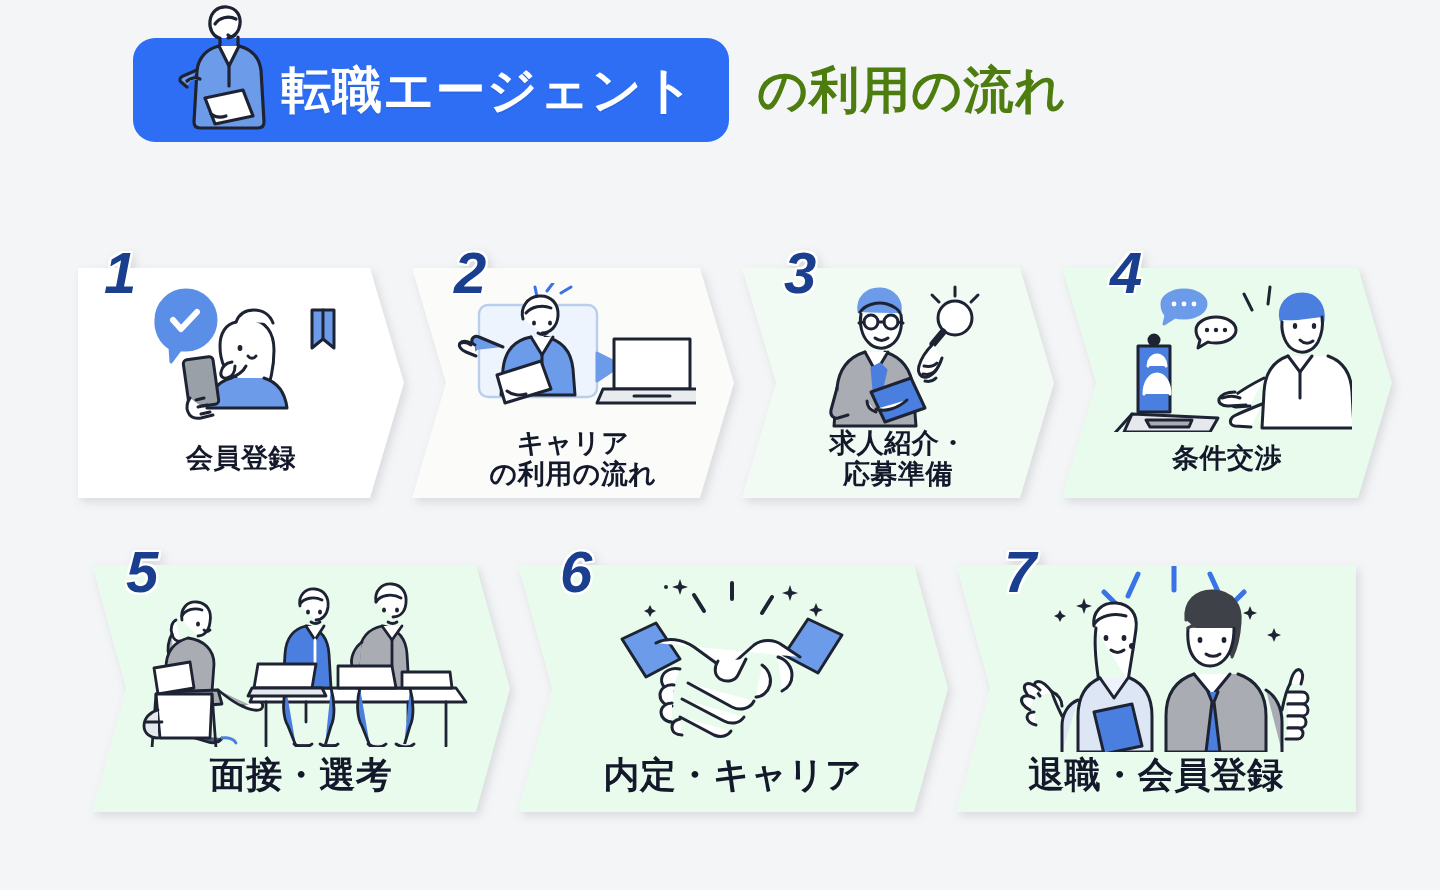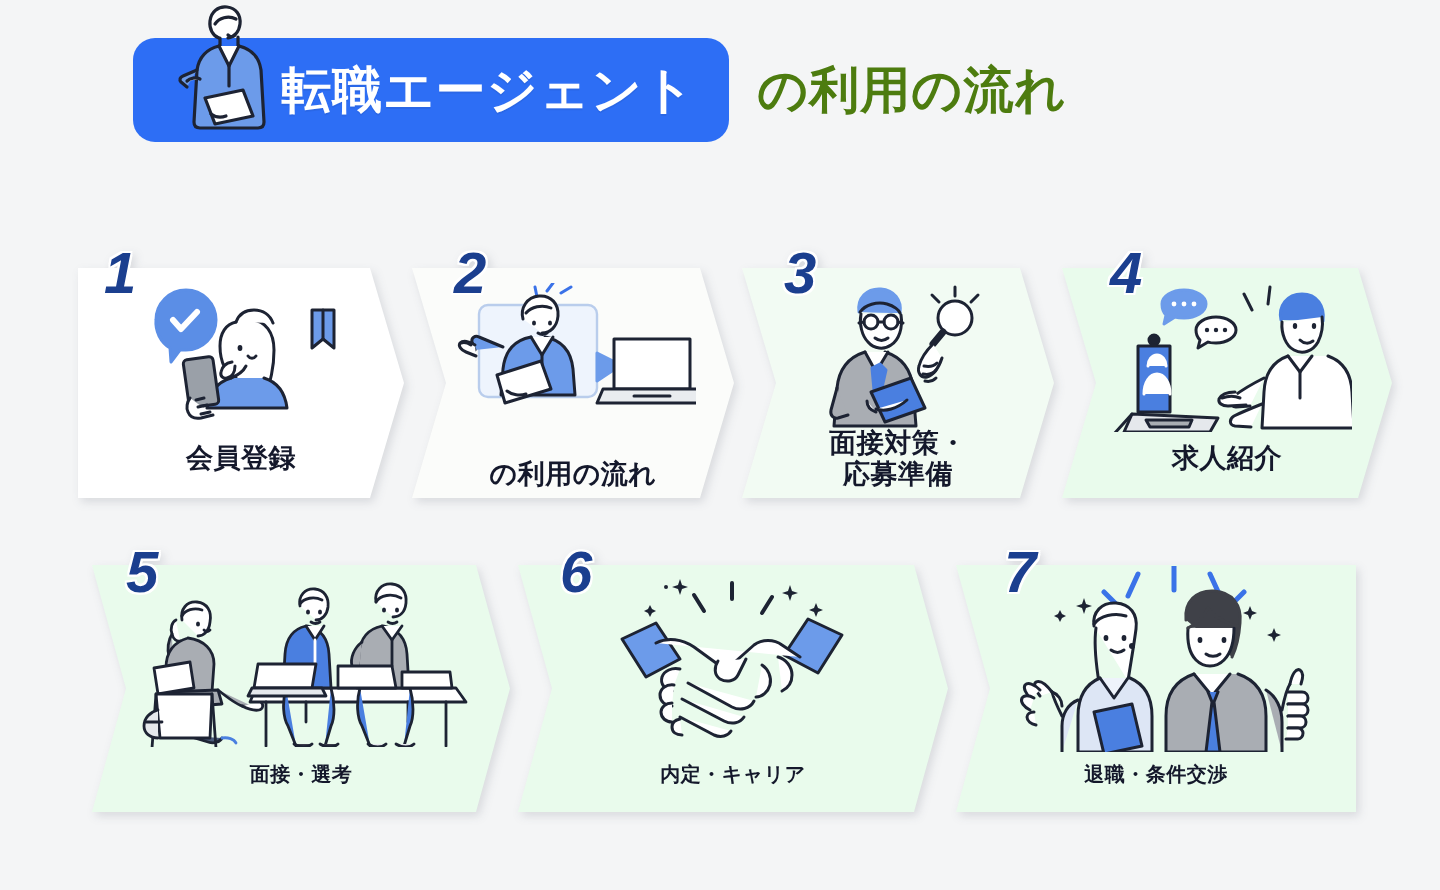--- a/index.html
+++ b/index.html
@@ -98,21 +98,21 @@
     position:absolute;
     left:0; right:0; bottom:24px;
     text-align:center;
     color:#14182b;
     font-size:27px;
     font-weight:bold;
     line-height:1.14;
     letter-spacing:.5px;
     z-index:4;
   }
-  .row-bottom .card-label { bottom:26px; font-size:20px; }
+  .row-bottom .card-label { bottom:16px; font-size:36px;font-family:Liberation Serif, serif; }
   .card-label.two-line { bottom:8px; }
 
   svg { display:block; }
 </style>
 </head>
 <body>
 
 <div class="page">
 
   <div class="title-row">
@@ -191,20 +191,21 @@
             <path d="M46 92l44-14 10 28-46 14z" fill="#fff"></path>
             <path d="M56 108c5 4 13 5 19 3"></path>
             <path d="M146 70l24 12-24 16z" fill="#6c9bea" stroke="#6c9bea"></path>
             <path d="M163 56h76v50h-76z" fill="#fff"></path>
             <path d="M152 106h98l6 14h-110z" fill="#e9ecef"></path>
             <path d="M183 113h36"></path>
           </g>
         </svg>
       </div>
       <div class="card-label two-line">
+        <div>キャリア</div>
         <div>の利用の流れ</div>
       </div>
     </div>
 
     <div class="card" style="width:312px;">
       <div class="card-inner shape-mid" style="background:#f2fbf3;"></div>
       <div class="card-num" style="left:42px;">3</div>
       <div class="card-art">
         <svg width="190" height="150" viewBox="0 0 190 150">
           <g fill="none" stroke="#1d2333" stroke-width="3" stroke-linecap="round" stroke-linejoin="round">
@@ -225,21 +226,21 @@
             <path d="M73 130c-6-2-9-6-9-11" fill="#fff"></path>
             <circle cx="152" cy="36" r="17" fill="#fff"></circle>
             <path d="M140 50l-10 12" stroke-width="7"></path>
             <path d="M130 62c-6 6-12 14-14 22-2 7 2 12 8 11 7-2 12-10 15-19" fill="#fff"></path>
             <path d="M121 84c5 1 10 0 13-3M120 92c5 1 10 0 13-4M122 99c4 1 8 0 11-3"></path>
             <path d="M152 14v-9M168 20l7-7M136 20l-7-7" stroke="#1d2333"></path>
           </g>
         </svg>
       </div>
       <div class="card-label two-line">
-        <div>面接対策・</div>
+        <div>求人紹介・</div>
         <div>応募準備</div>
       </div>
     </div>
 
     <div class="card" style="width:330px;">
       <div class="card-inner shape-mid" style="background:#e9fbec;"></div>
       <div class="card-num" style="left:48px;">4</div>
       <div class="card-art">
         <svg width="250" height="150" viewBox="0 0 250 150">
           <g fill="none" stroke="#1d2333" stroke-width="3" stroke-linecap="round" stroke-linejoin="round">
@@ -267,21 +268,21 @@
             <path d="M36 64h32v66H36z" fill="#4a7fe0" stroke="#1d2333"></path>
             <circle cx="52" cy="58" r="5" fill="#1d2333"></circle>
             <path d="M46 84c0-6 4-11 9-11s9 5 9 11" fill="#fff" stroke="#fff"></path>
             <path d="M42 112c0-12 6-20 13-20s13 8 13 20" fill="#fff" stroke="#fff"></path>
             <path d="M30 132l86 4-8 14H22z" fill="#e5e8ec"></path>
             <path d="M44 138h46l-3 7H48z" fill="#a9adb3"></path>
             <path d="M30 132l-18 20"></path>
           </g>
         </svg>
       </div>
-      <div class="card-label">求人紹介</div>
+      <div class="card-label">条件交渉</div>
     </div>
   </div>
 
   <div class="row row-bottom">
 
     <div class="card" style="width:418px;">
       <div class="card-inner shape-mid" style="background:#e9fbec;"></div>
       <div class="card-num">5</div>
       <div class="card-art">
         <svg width="350" height="175" viewBox="0 0 350 175">
@@ -425,17 +426,17 @@
             <path d="M270 124c10 6 16 18 16 32v30" fill="#a9adb3"></path>
             <path d="M286 144c2-10 4-20 8-26" fill="#fff"></path>
             <path d="M294 118c2-10 6-16 10-14 3 2 3 8 1 14" fill="#fff"></path>
             <path d="M292 126h14c4 0 6 3 6 6s-2 6-6 6h-14" fill="#fff"></path>
             <path d="M292 138h14c4 0 6 3 6 6s-2 6-6 6h-14" fill="#fff"></path>
             <path d="M292 150h12c4 0 6 3 6 6s-2 6-6 6h-12" fill="#fff"></path>
             <path d="M292 162h10c3 0 5 3 5 5 0 3-2 6-5 6h-12" fill="#fff"></path>
           </g>
         </svg>
       </div>
-      <div class="card-label">退職・条件交渉</div>
+      <div class="card-label">退職・会員登録</div>
     </div>
   </div>
 
 </div>
 
 </body></html>

